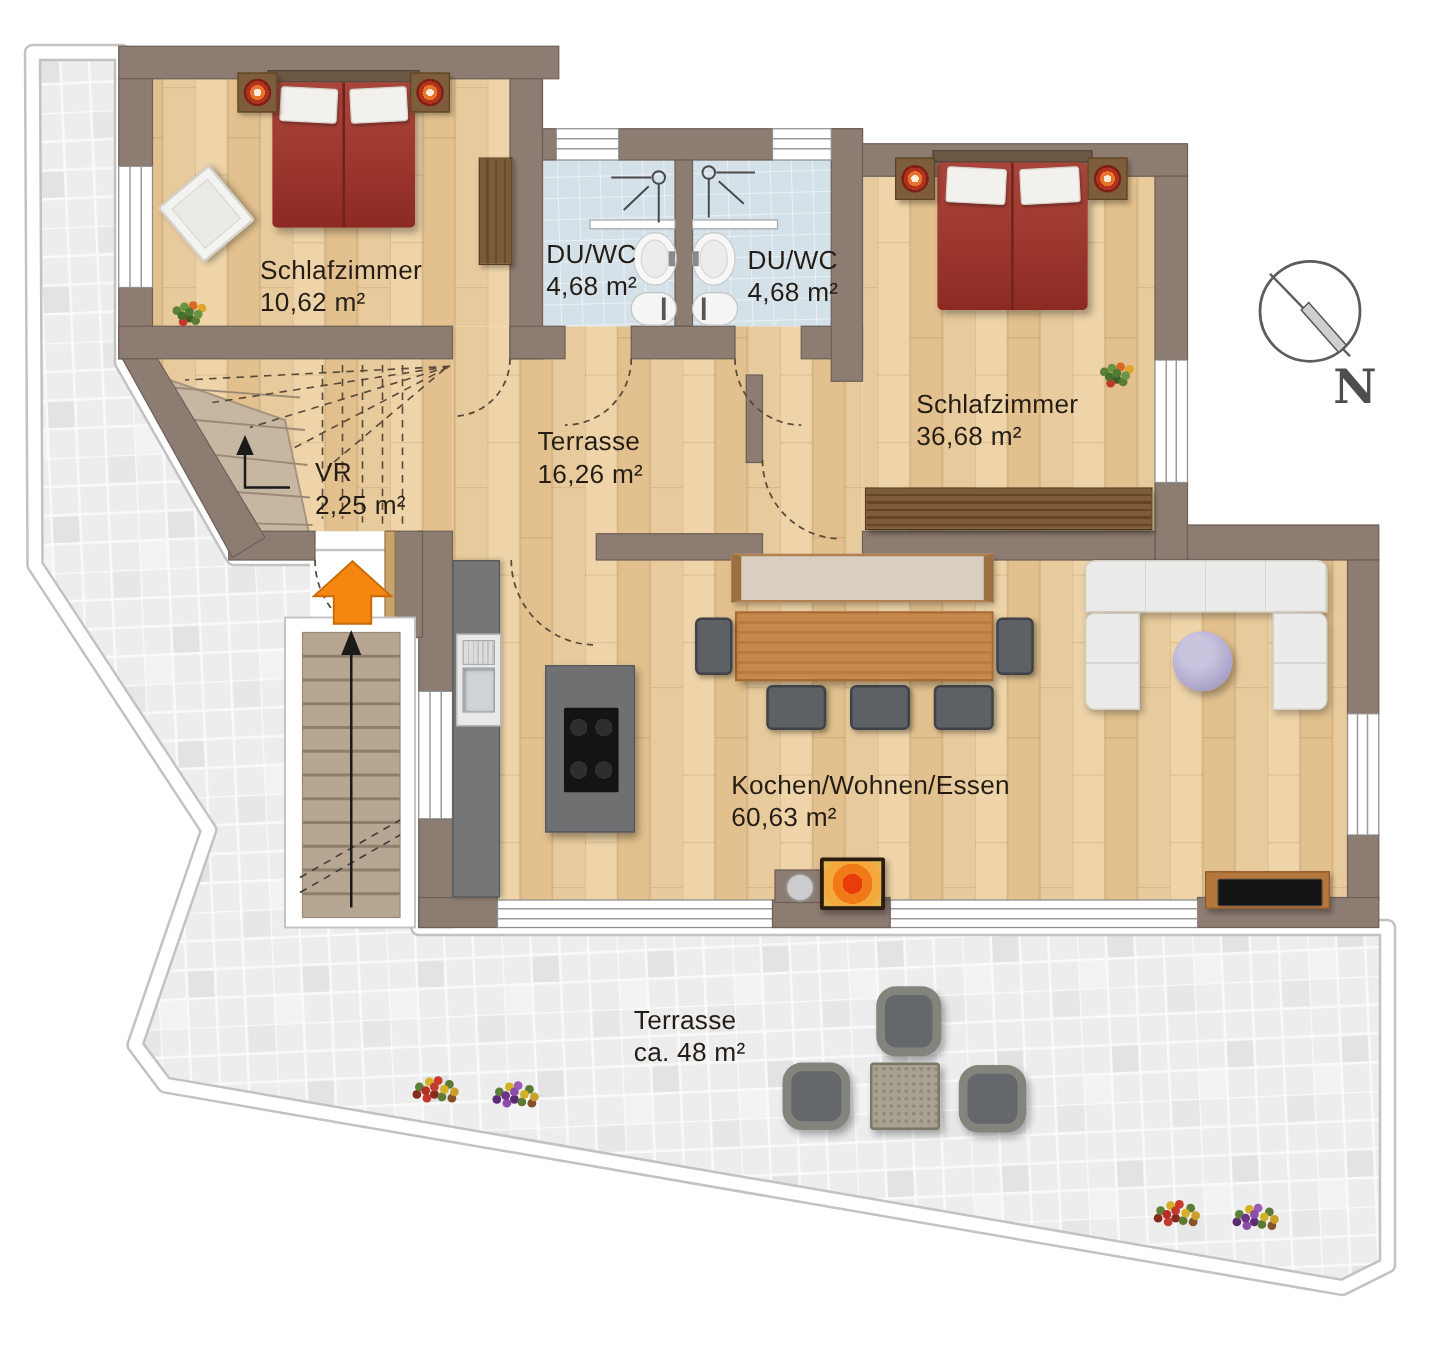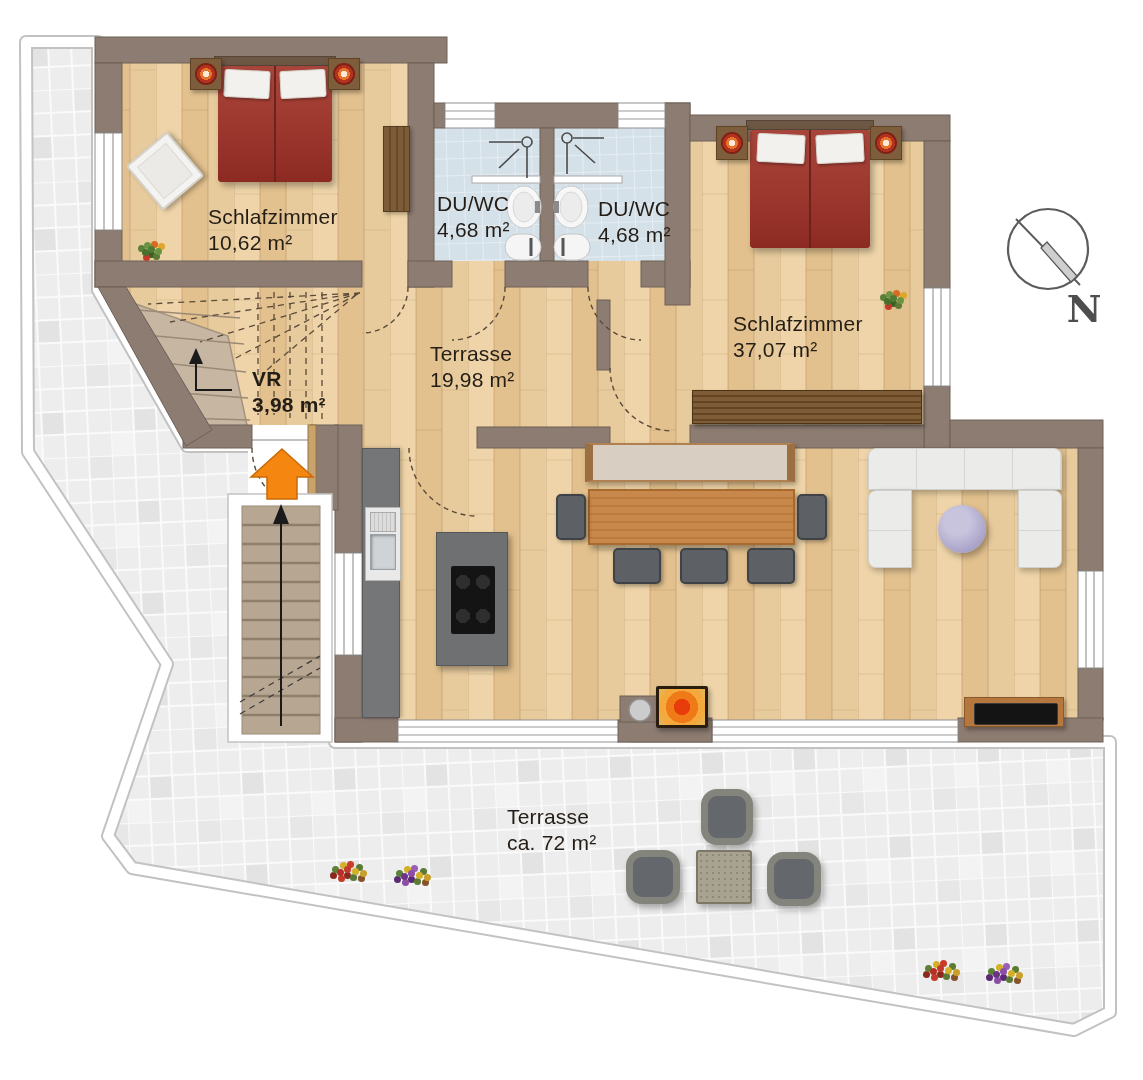--- a/index.html
+++ b/index.html
@@ -339,28 +339,32 @@
 <div class="rlabel" style="left:437px;top:191px;">
   <span>DU/WC</span><br>
   <span>4,68 m²</span>
 </div>
 <div class="rlabel" style="left:598px;top:196px;">
   <span>DU/WC</span><br>
   <span>4,68 m²</span>
 </div>
 <div class="rlabel" style="left:733px;top:311px;">
   <span>Schlafzimmer</span><br>
-  <span>37,07 m²</span>
+  <span>36,68 m²</span>
 </div>
 <div class="rlabel" style="left:430px;top:341px;">
   <span>Terrasse</span><br>
-  <span>19,98 m²</span>
-</div>
-<div class="rlabel" style="left:252px;top:366px;font-weight:bold;">
+  <span>16,26 m²</span>
+</div>
+<div class="rlabel" style="left:252px;top:366px;">
   <span>VR</span><br>
-  <span>3,98 m²</span>
+  <span>2,25 m²</span>
+</div>
+<div class="rlabel" style="left:585px;top:616px;">
+  <span>Kochen/Wohnen/Essen</span><br>
+  <span>60,63 m²</span>
 </div>
 <div class="rlabel" style="left:507px;top:804px;">
   <span>Terrasse</span><br>
-  <span>ca. 72 m²</span>
+  <span>ca. 48 m²</span>
 </div>
 
 </div>
 
 </body></html>

